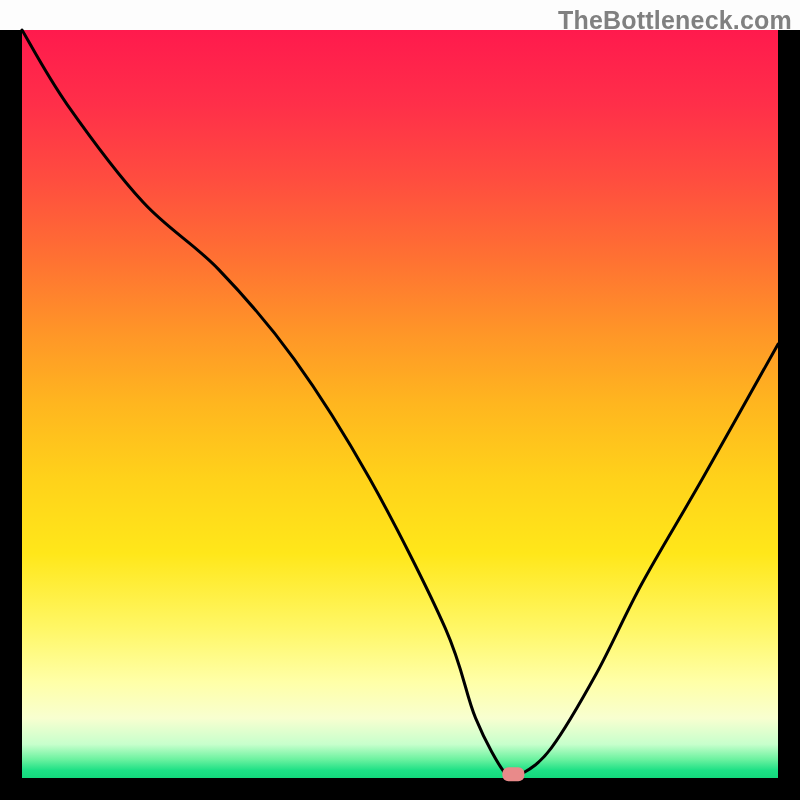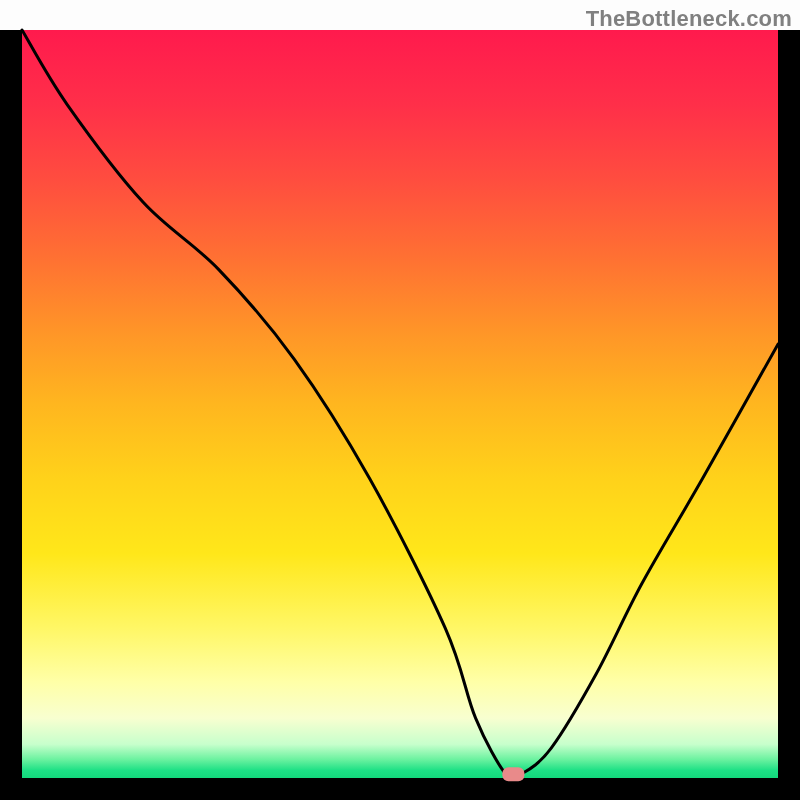--- a/index.html
+++ b/index.html
@@ -14,21 +14,21 @@
     position: relative;
     width: 800px;
     height: 800px;
     background: #000000;
   }
   .watermark {
     position: absolute;
     top: 6px;
     right: 8px;
     font-family: Arial, Helvetica, sans-serif;
-    font-size: 22px;
+    font-size: 25px;
     font-weight: 600;
     color: #808080;
     letter-spacing: 0.2px;
   }
   svg {
     display: block;
   }
 </style>
 </head>
 <body>

